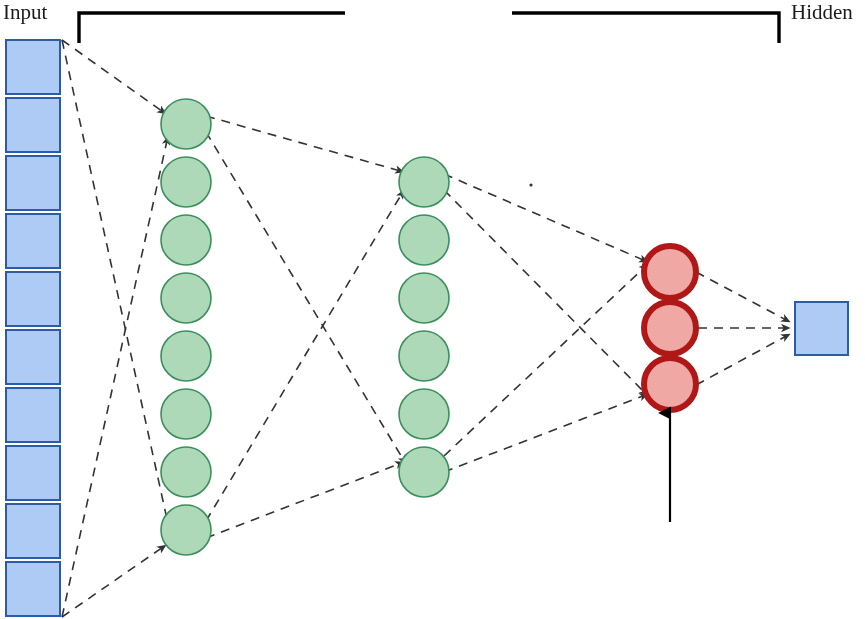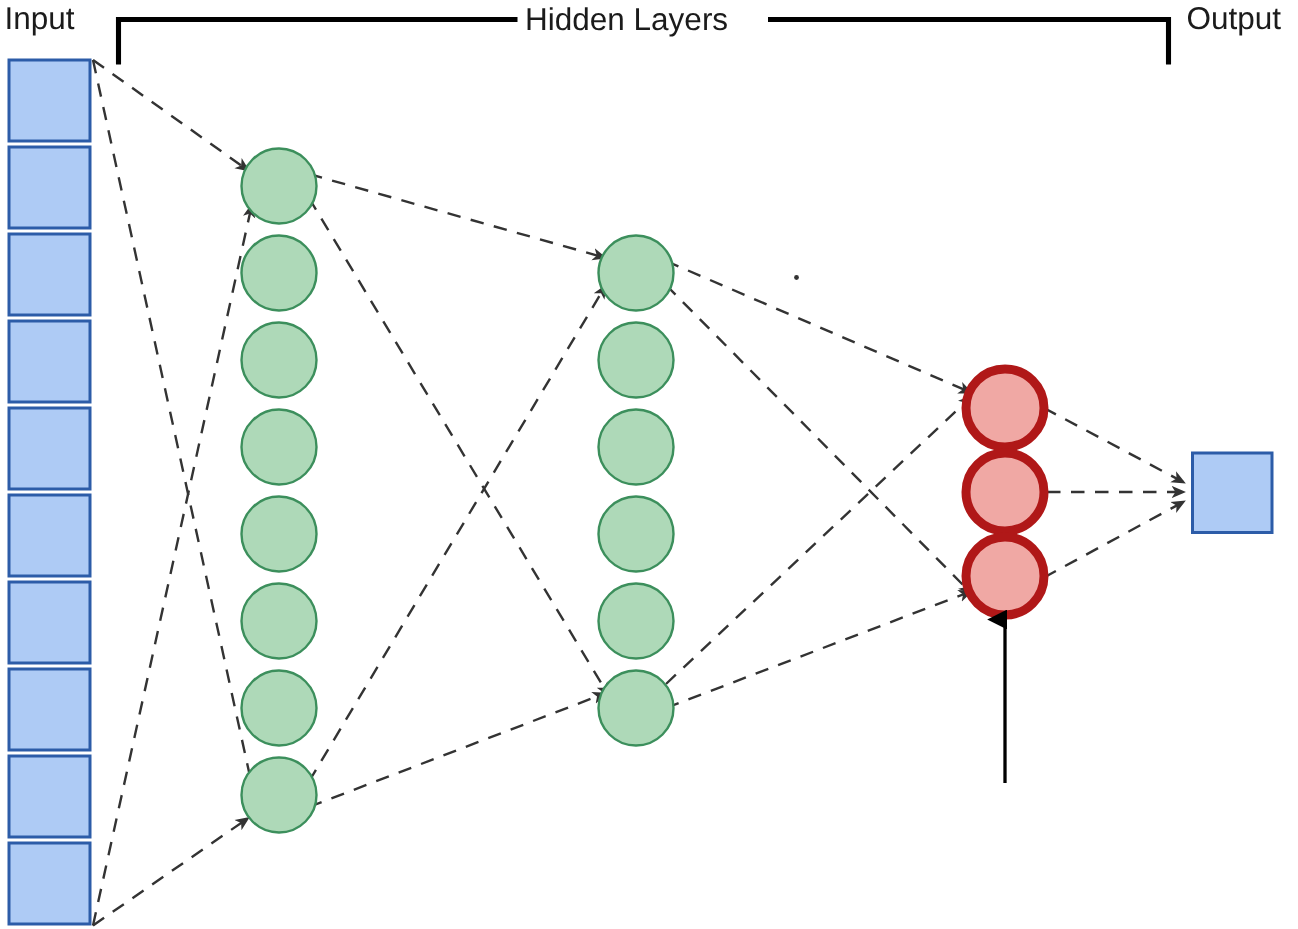--- a/index.html
+++ b/index.html
@@ -21,21 +21,21 @@
     position: absolute;
     top: 0;
     left: 0;
     width: 865px;
     height: 619px;
     display: block;
   }
   .label-text {
     position: absolute;
     color: #1b1b1b;
-    font-family: Liberation Sans, sans-serif;
+    font-family: Liberation Serif, serif;
     white-space: nowrap;
     line-height: 1;
   }
   #label-input {
     left: 3px;
     top: 2px;
     font-size: 21px;
   }
   #label-hidden {
     left: 347px;
@@ -124,18 +124,17 @@
     <g id="arrow-group">
         <line x1="670" y1="522" x2="670" y2="413" stroke="#000000" stroke-width="2.2" marker-end="url(#bigArrow)"></line>
       </g>
     <g id="artifact-group">
         <circle cx="531" cy="185" r="1.6" fill="#333333"></circle>
       </g>
   </svg>
 
   <span class="label-text" id="label-input">Input</span>
 
-  <span class="label-text" id="label-hidden">Hidden Layers</span>
 
-  <span class="label-text" id="label-output">Output</span>
+  <span class="label-text" id="label-output">Hidden</span>
 
 
 </div>
 
 </body></html>

